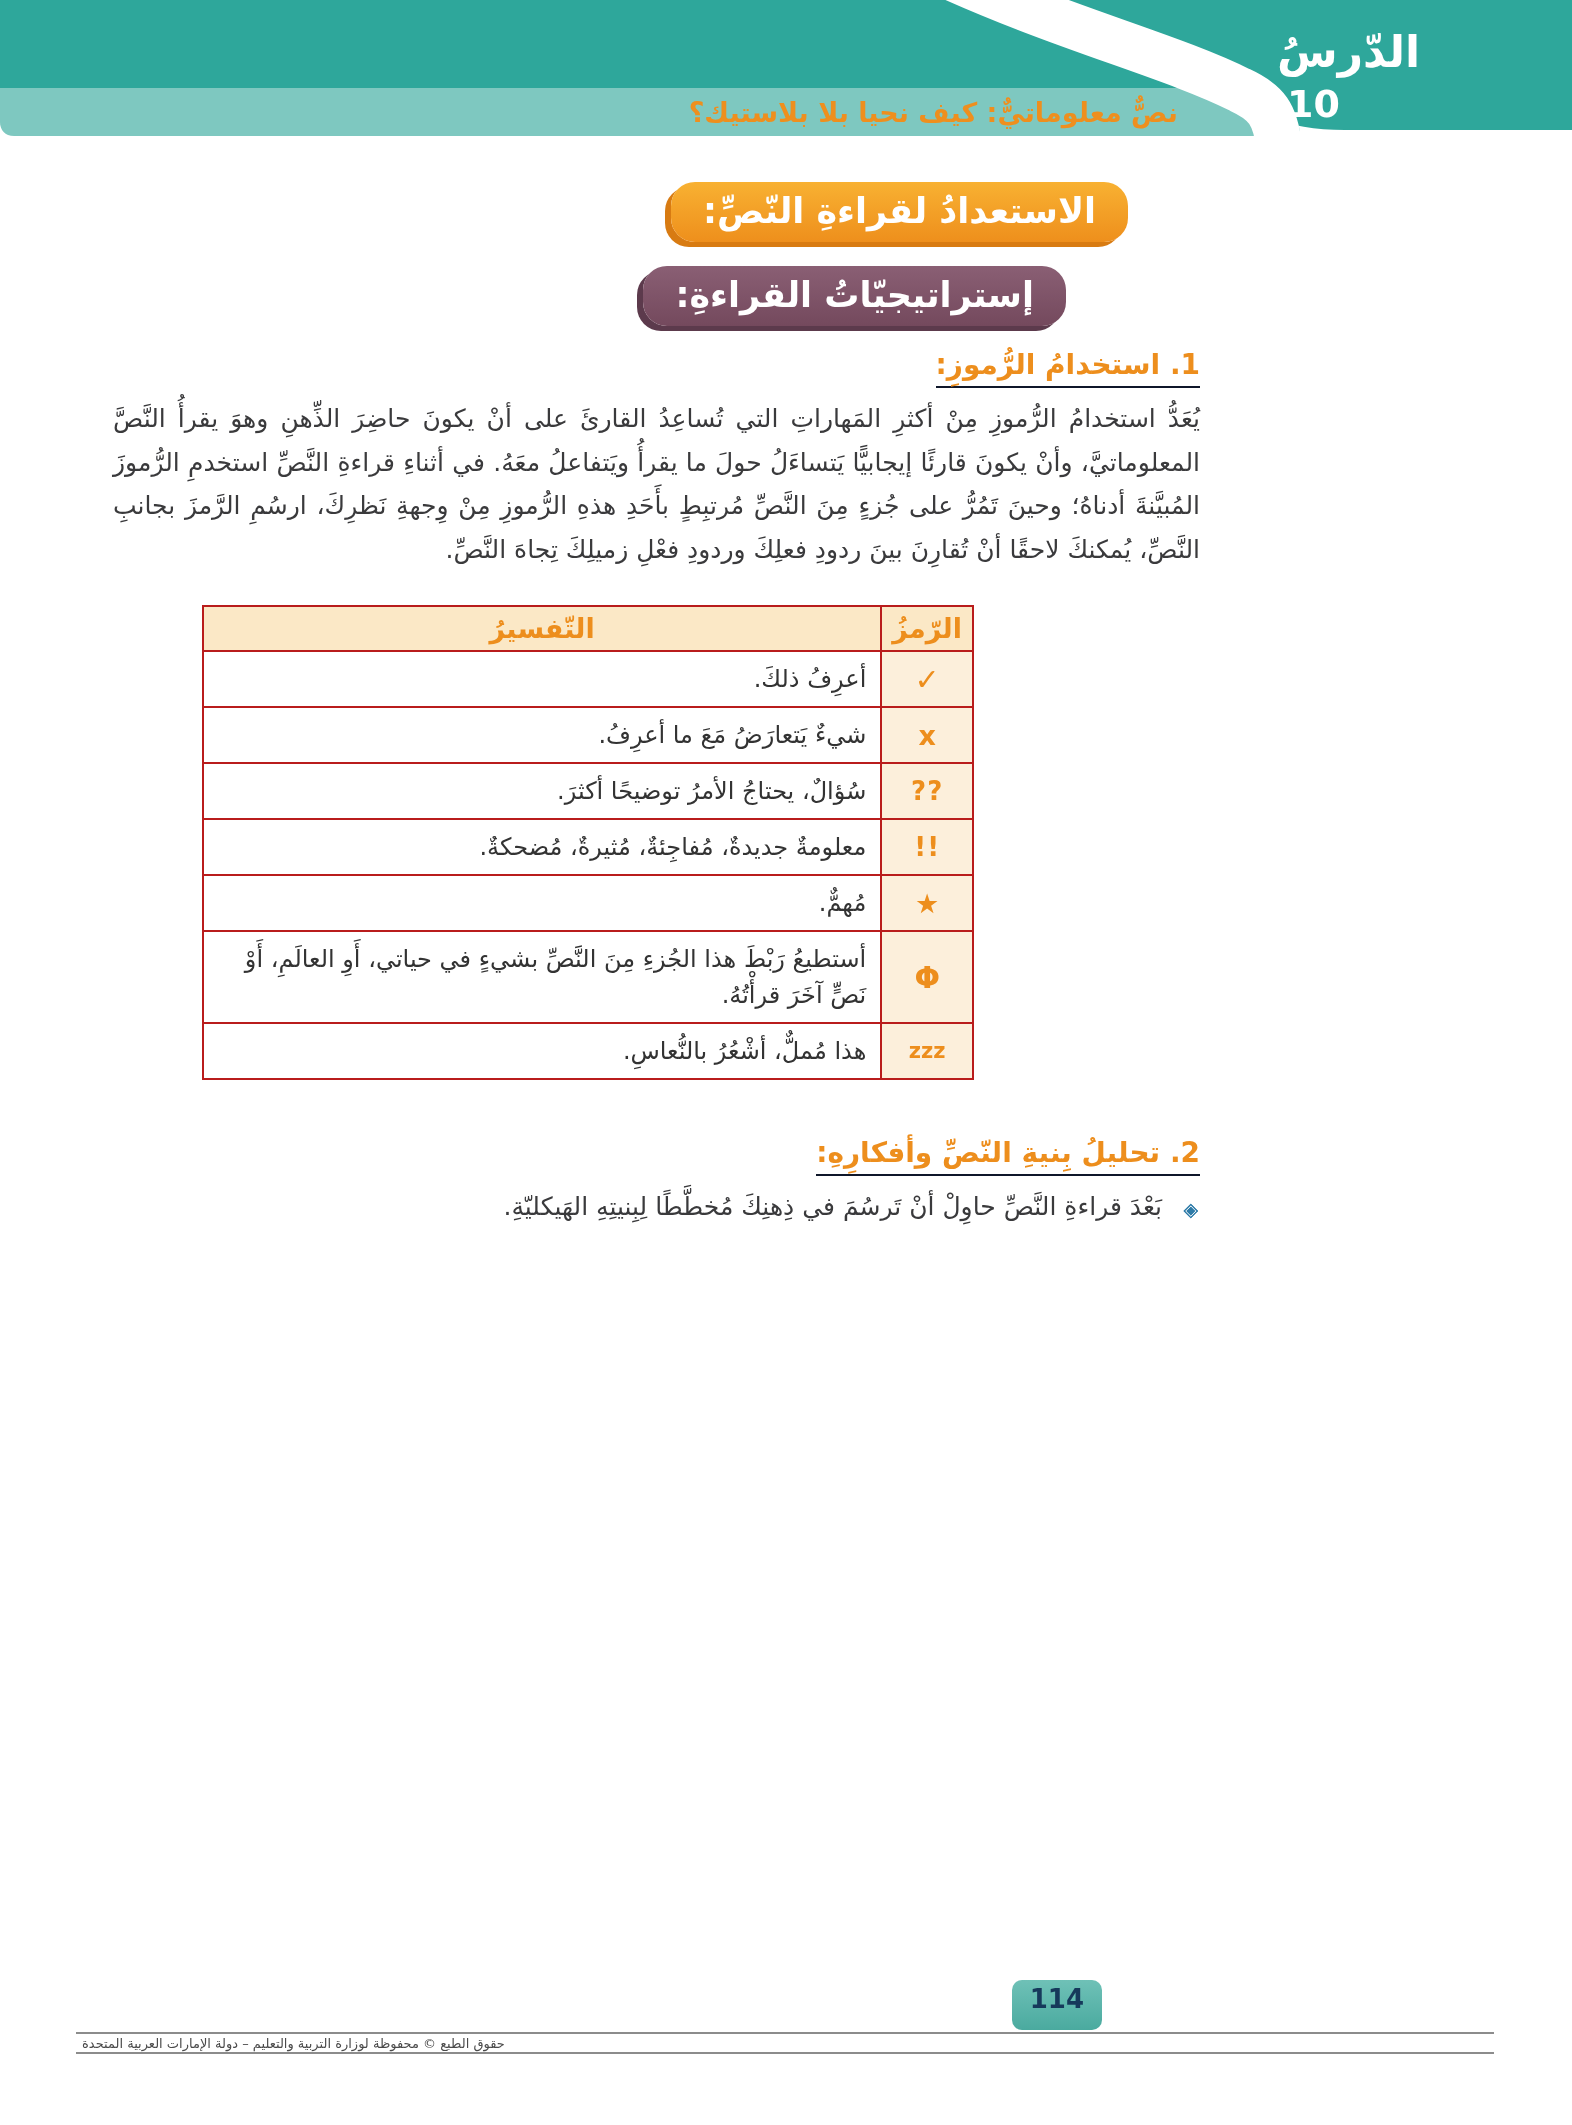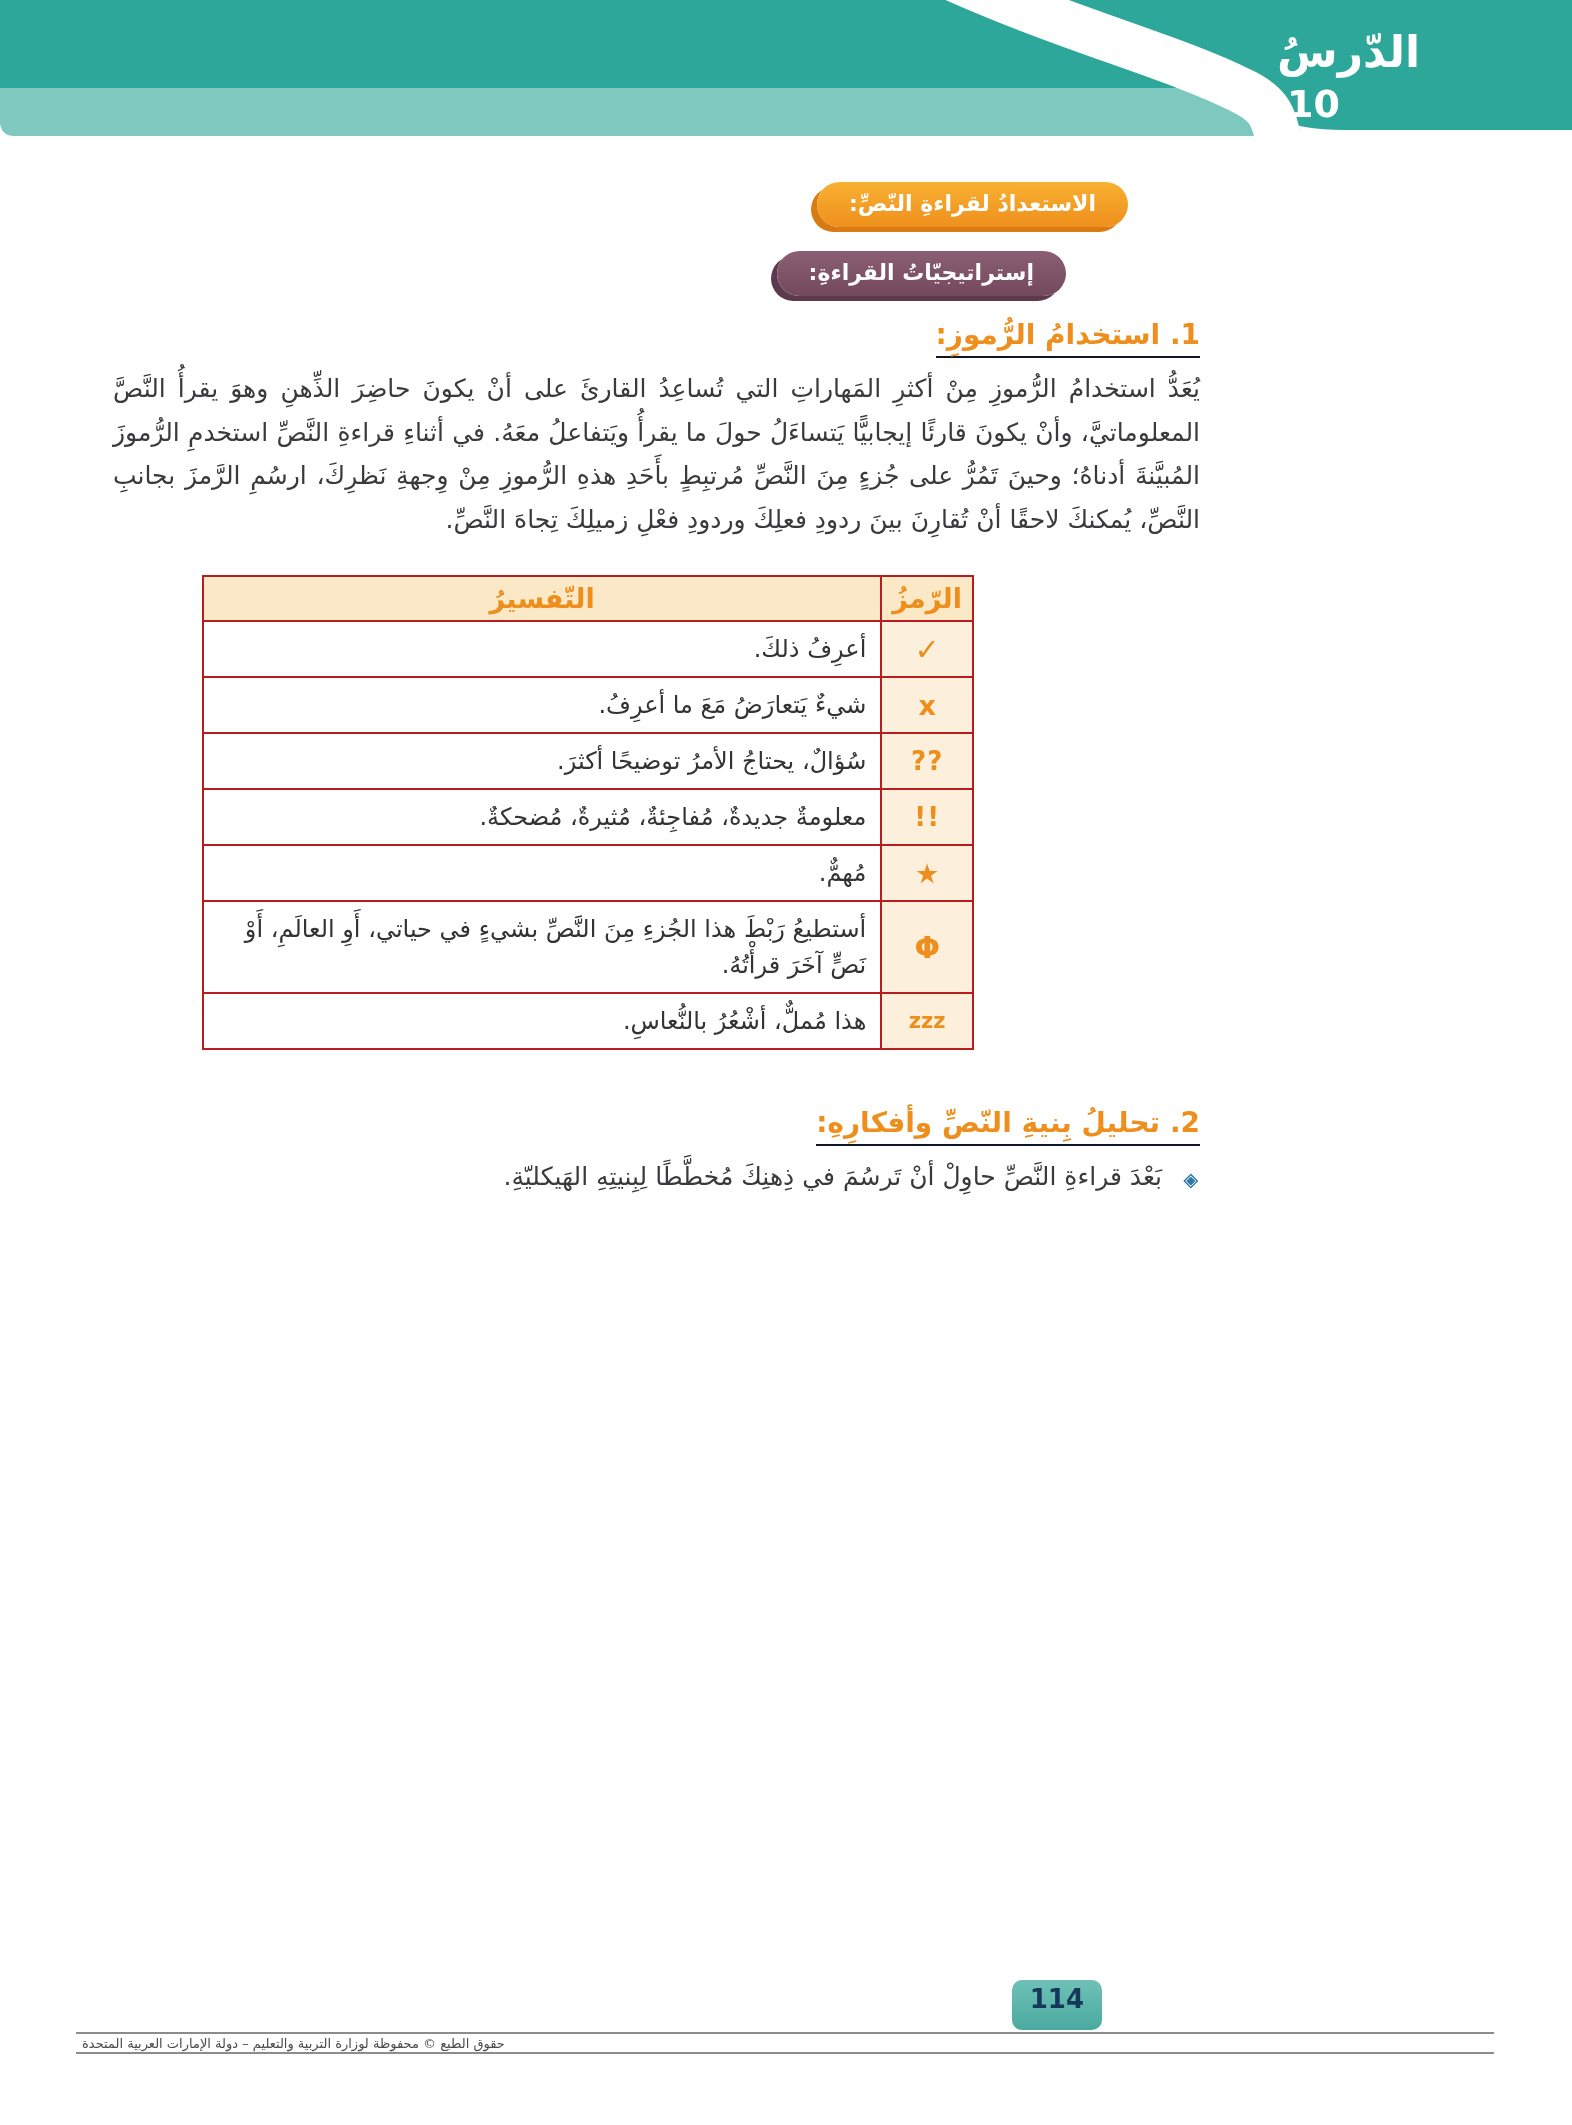--- a/index.html
+++ b/index.html
@@ -17,21 +17,21 @@
   .lesson-label { position:absolute; top:26px; right:152px; font-size:44px; font-weight:bold; color:#ffffff; }
   .lesson-number { position:absolute; top:82px; right:232px; font-size:38px; font-weight:bold; color:#ffffff; }
   .subtitle { position:absolute; top:97px; right:394px; font-size:27px; font-weight:bold; color:#EE8F1E; white-space:nowrap; }
 
   
   .content { position:absolute; top:140px; right:0; width:1572px; padding:0 372px 0 113px; }
 
   .badge {
     width:fit-content; margin-left:auto;
     border-radius:24px; padding:9px 32px 11px;
-    font-size:22px; font-weight:bold; color:#ffffff; white-space:nowrap;
+    font-size:35px; font-weight:bold; color:#ffffff; white-space:nowrap;
   }
   .badge-orange { margin-top:42px; margin-right:72px;
     background:linear-gradient(180deg,#F8B132,#EE8F1C); box-shadow:-6px 5px 0 #D87B12; }
   .badge-purple { margin-top:24px; margin-right:134px;
     background:linear-gradient(180deg,#8A5F74,#74495D); box-shadow:-6px 5px 0 #5C3A4C; }
 
   .section-heading { margin-top:22px; font-size:28px; font-weight:bold; color:#ED8E1D; text-align:right; }
   .section-heading .hl { border-bottom:2px solid #0f172a; padding-bottom:5px; }
   .body-text { margin-top:16px; font-size:25px; line-height:1.74; text-align:justify; }
 
@@ -72,20 +72,21 @@
 
   <header class="header">
     <svg width="1572" height="150" viewBox="0 0 1572 150">
       <rect x="0" y="0" width="1572" height="88" fill="#2EA79B"></rect>
       <path d="M0,88 L1240,88 C1268,88 1284,98 1292,110 C1298,120 1300,128 1300,136 L14,136 C5,136 0,130 0,122 Z" fill="#7EC8C0"></path>
       <path d="M1225,88 L1572,88 L1572,130 L1345,130 C1285,130 1245,112 1225,88 Z" fill="#2EA79B"></path>
       <path d="M935,-30 C1060,28 1170,55 1240,90 C1266,102 1276,114 1279,148" fill="none" stroke="#FFFFFF" stroke-width="46" stroke-linecap="round"></path>
     </svg>
     <div class="lesson-label">الدّرسُ</div>
     <div class="lesson-number">10</div>
+    <div class="subtitle">نصٌّ معلوماتيٌّ: كيف نحيا بلا بلاستيك؟</div>
   </header>
 
   <main class="content">
 
     <div class="badge badge-orange">
       <span>الاستعدادُ لقراءةِ النّصِّ:</span>
     </div>
 
     <div class="badge badge-purple">
       <span>إستراتيجيّاتُ القراءةِ:</span>

